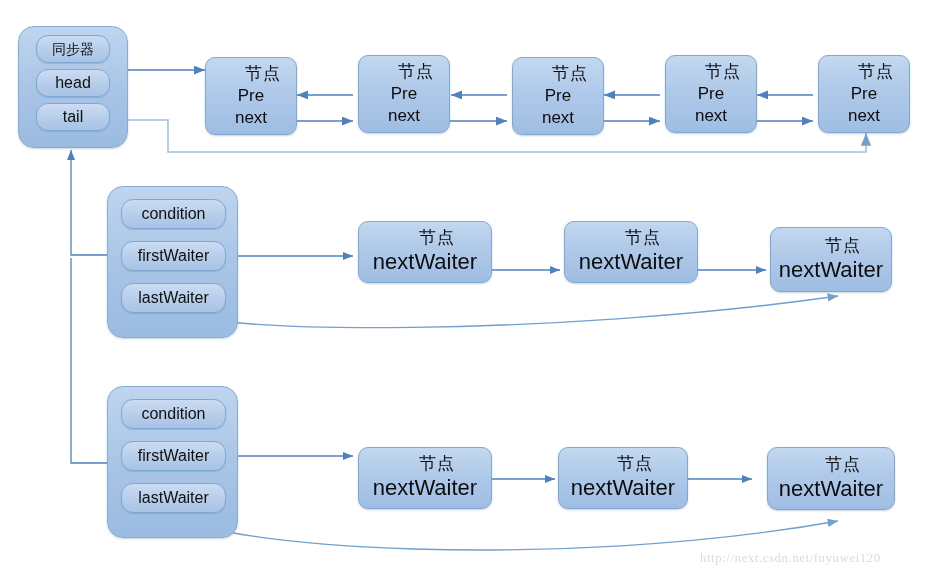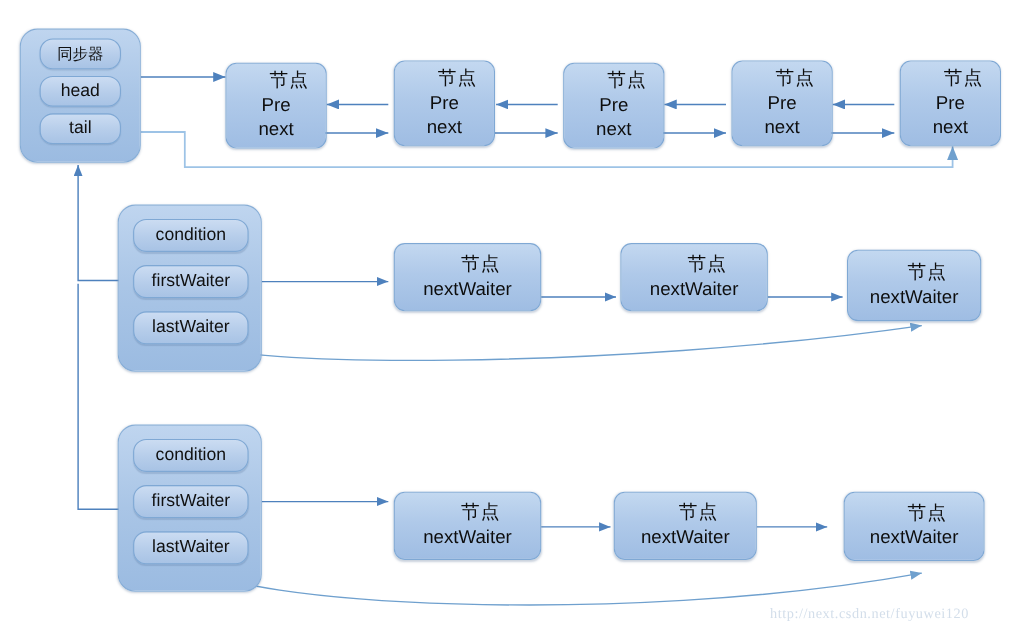--- a/index.html
+++ b/index.html
@@ -65,21 +65,21 @@
     color:#0d0d0d;
   }
   .node .cn{
     font-family:"DejaVu Sans","Liberation Sans",sans-serif;
     font-size:17px;
     line-height:1.25;
     letter-spacing:1px;
     margin-left:24px;
   }
   .node .en{
-    font-size:17px;
+    font-size:22px;
     line-height:1.3;
   }
   .node.triple .cn{font-size:17px;}
   .node.triple .en{font-size:17px;text-align:center;}
 
   .watermark{
     position:absolute;
     color:#D3DEEA;
     font-family:"Liberation Serif","DejaVu Serif",serif;
     font-size:13px;

